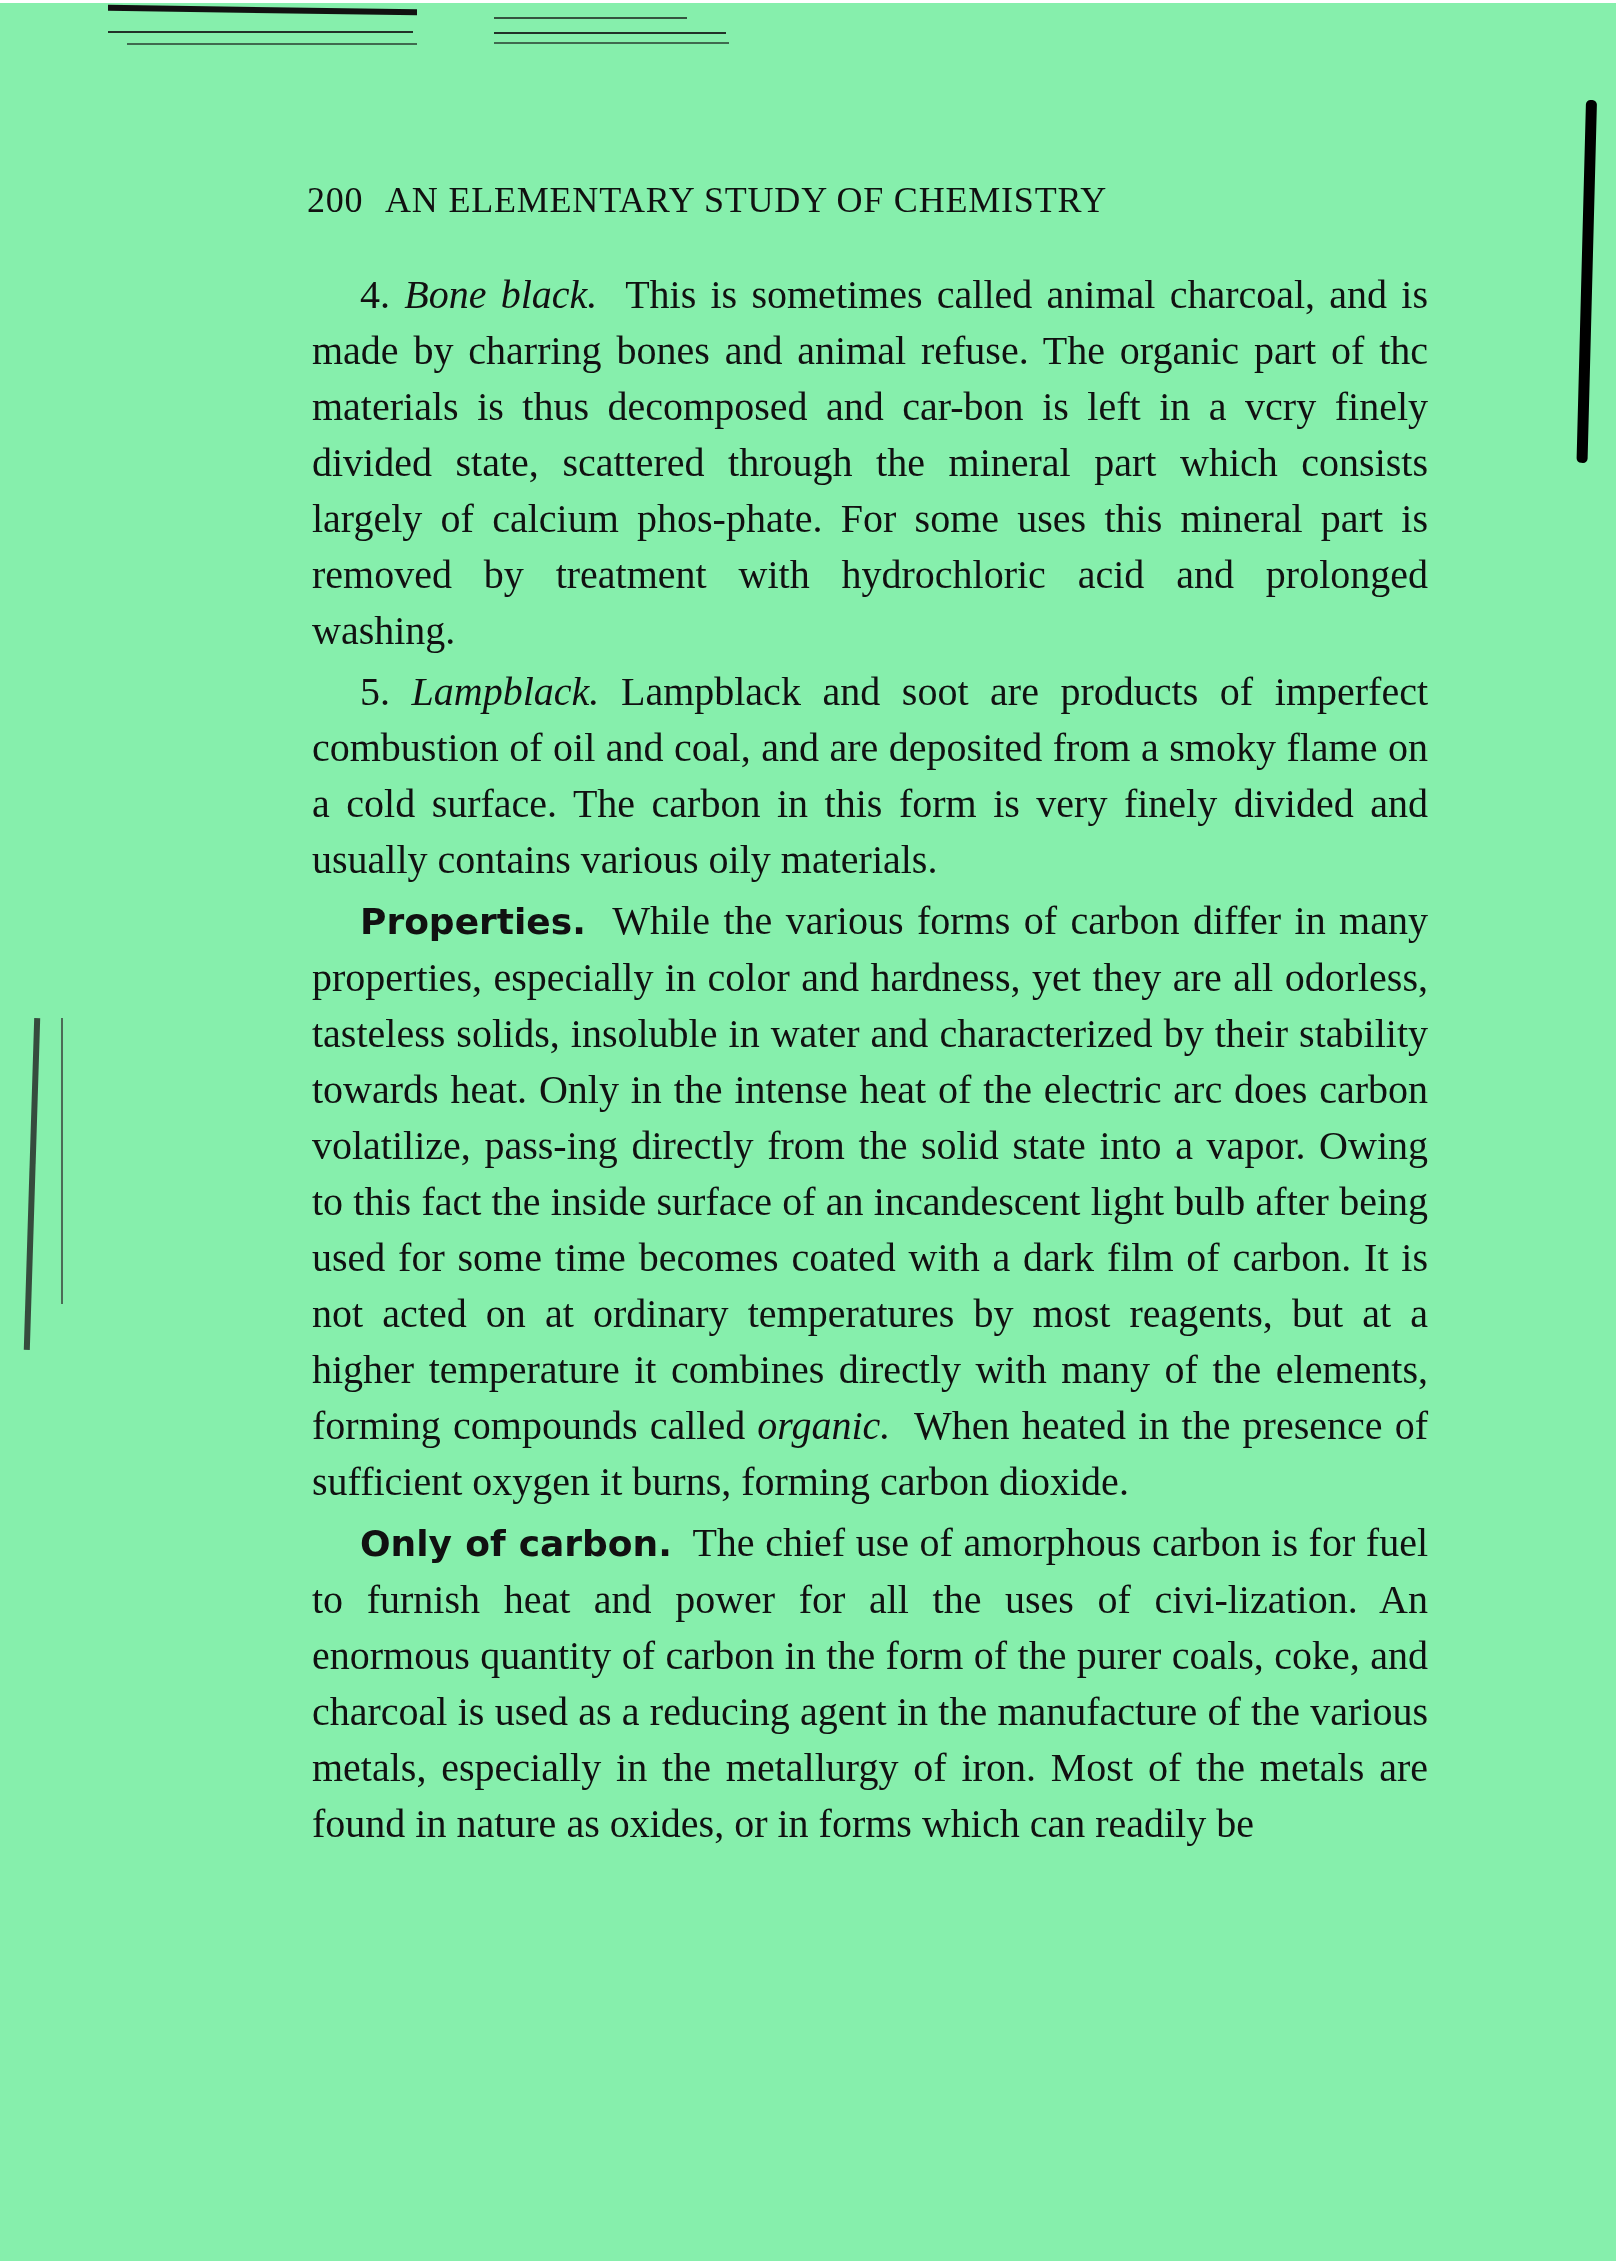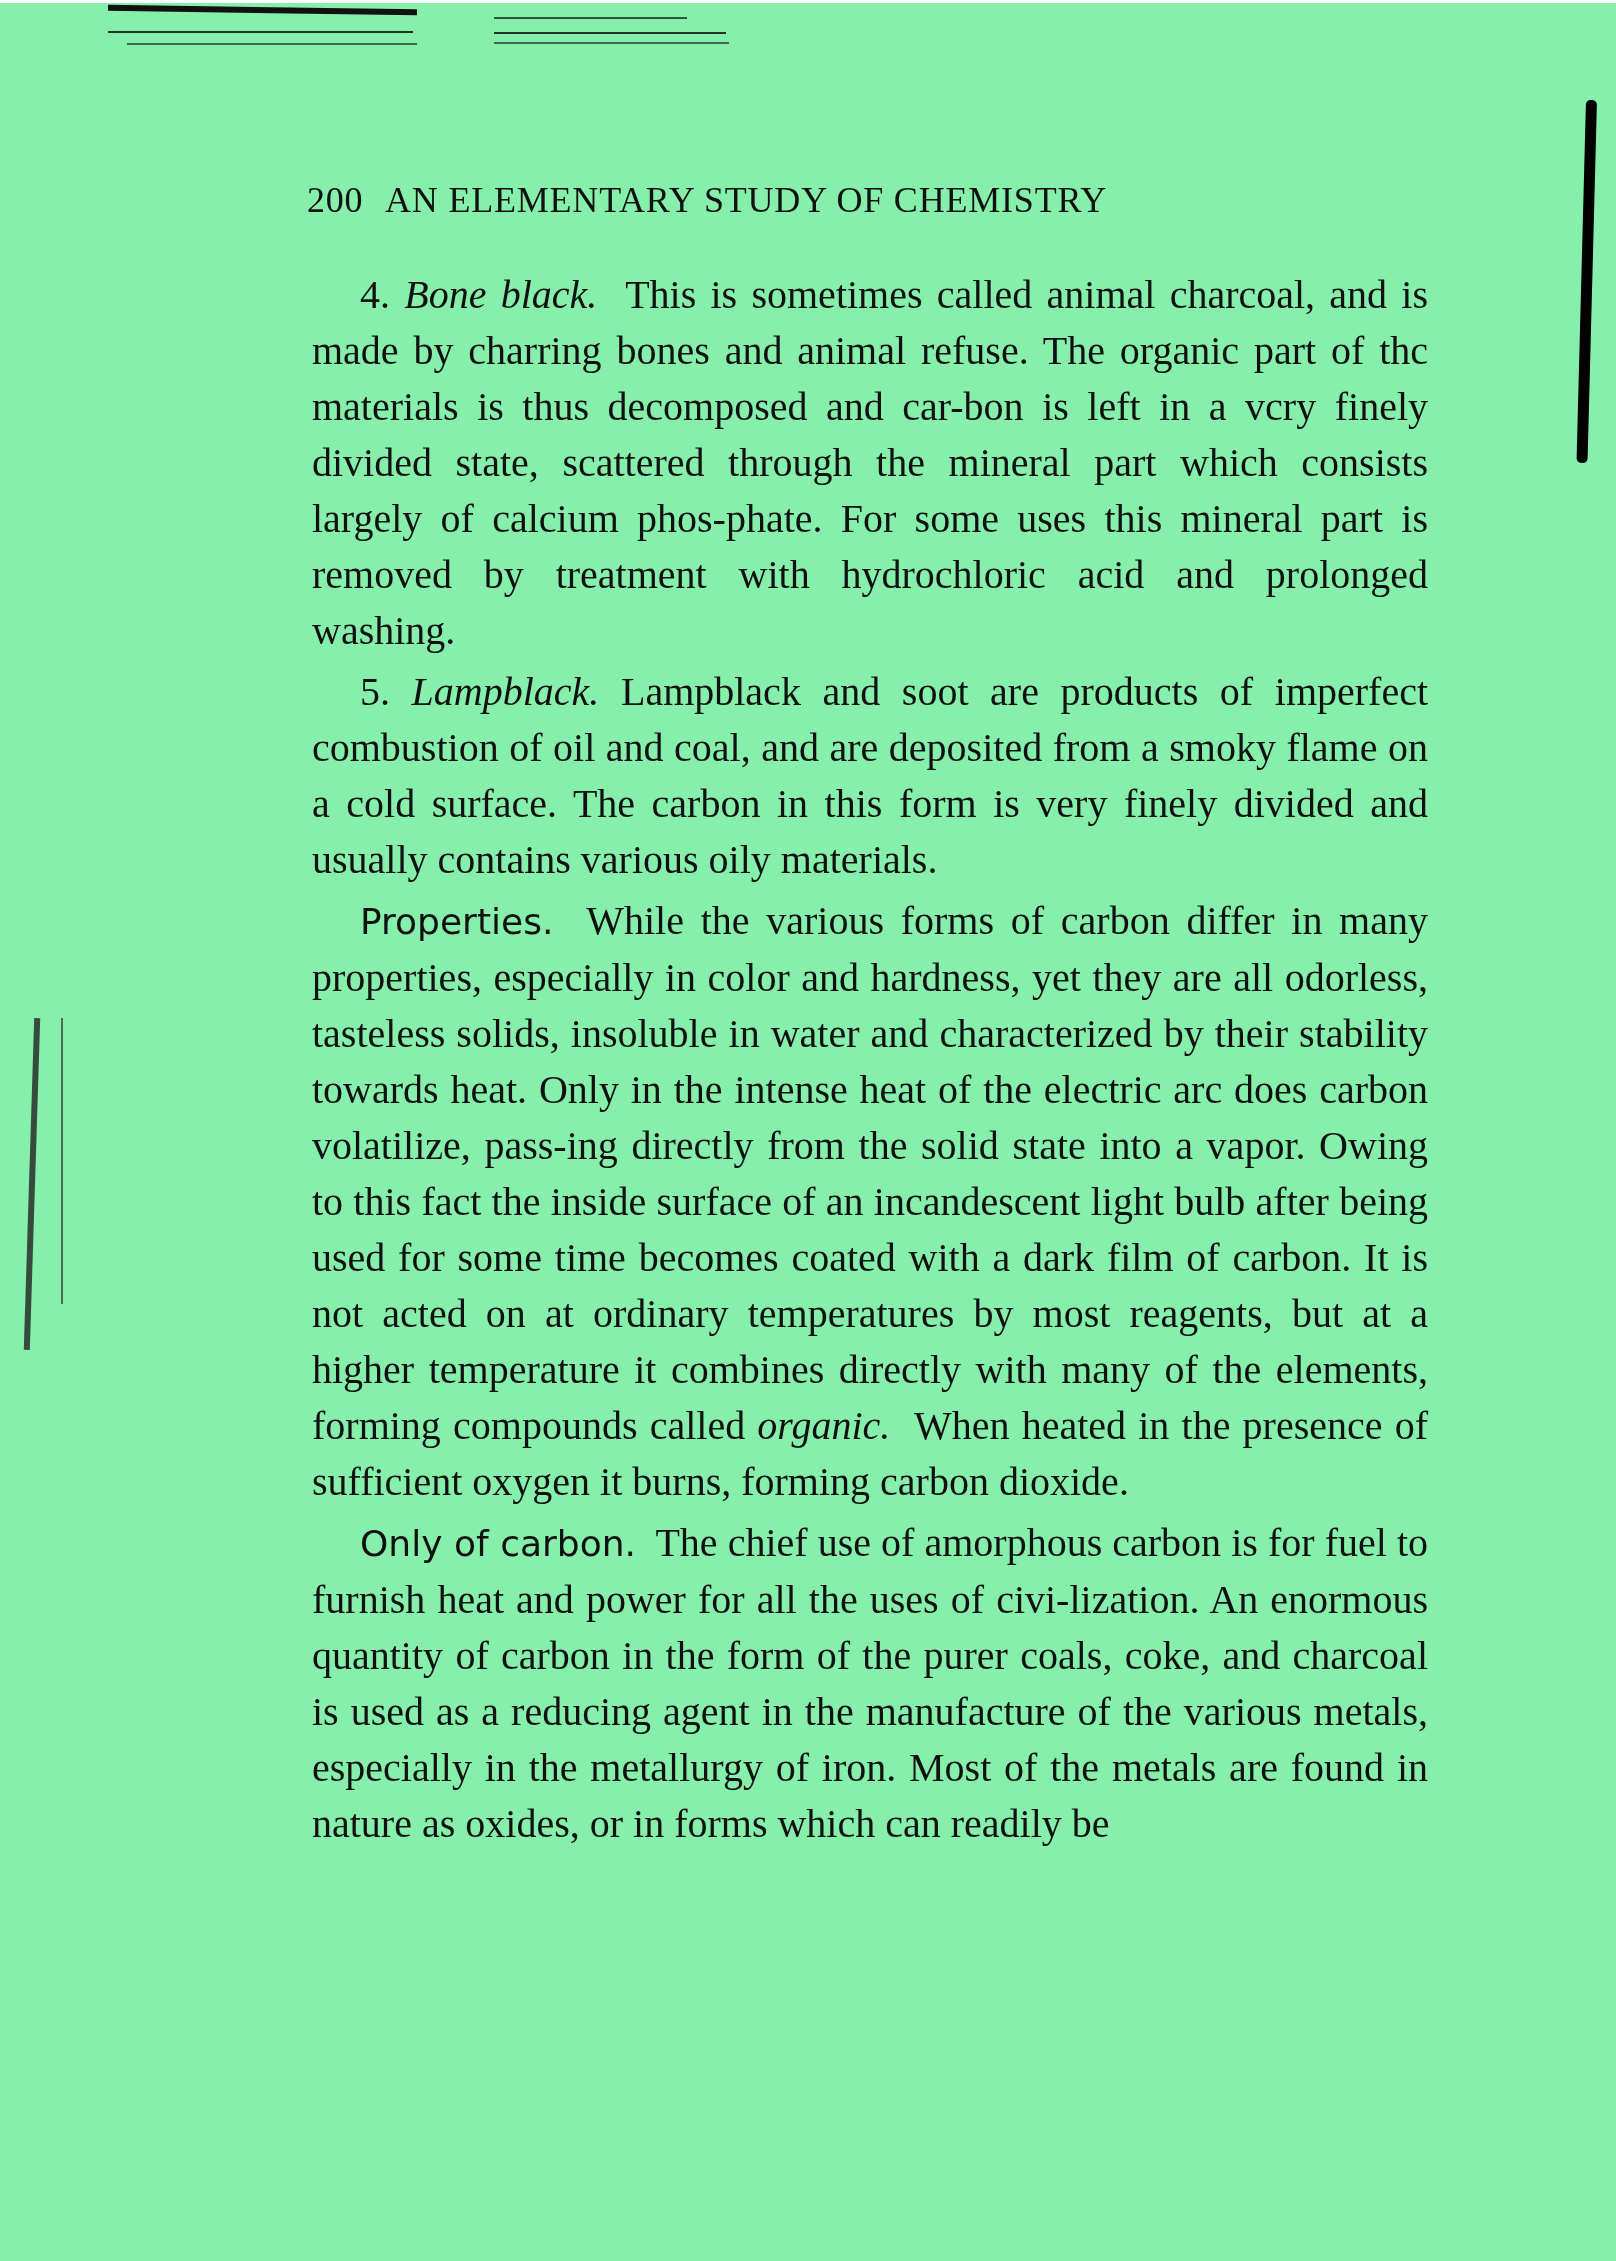--- a/index.html
+++ b/index.html
@@ -23,21 +23,21 @@
   .header { position: absolute; left: 307px; top: 176px; width: 1127px;
             font-family: "Liberation Serif", "DejaVu Serif", serif; font-size: 36px; color: #111;
             letter-spacing: 0.8px; white-space: nowrap; }
   .header .pnum { margin-right: 21.6px; }
 
   .body-text { position: absolute; left: 307px; top: 259px; width: 1126px;
                font-family: "Liberation Serif", "DejaVu Serif", serif; font-size: 40px;
                line-height: 56px; color: #111; text-align: justify; hyphens: none; }
   .para { margin: 5px; text-indent: 48px; }
   .para i { font-style: italic; }
-  .para b { font-family: "DejaVu Sans", "Liberation Sans", sans-serif; font-weight: normal; font-size: 36px; }
+  .para b { font-family: "DejaVu Sans", "Liberation Sans", sans-serif; font-weight: bold; font-size: 36px; }
 </style>
 </head>
 <body>
 
 <div class="page">
   <div class="rule r1"></div>
   <div class="rule r2"></div>
   <div class="rule r3"></div>
   <div class="rule r4"></div>
   <div class="rule r5"></div>

